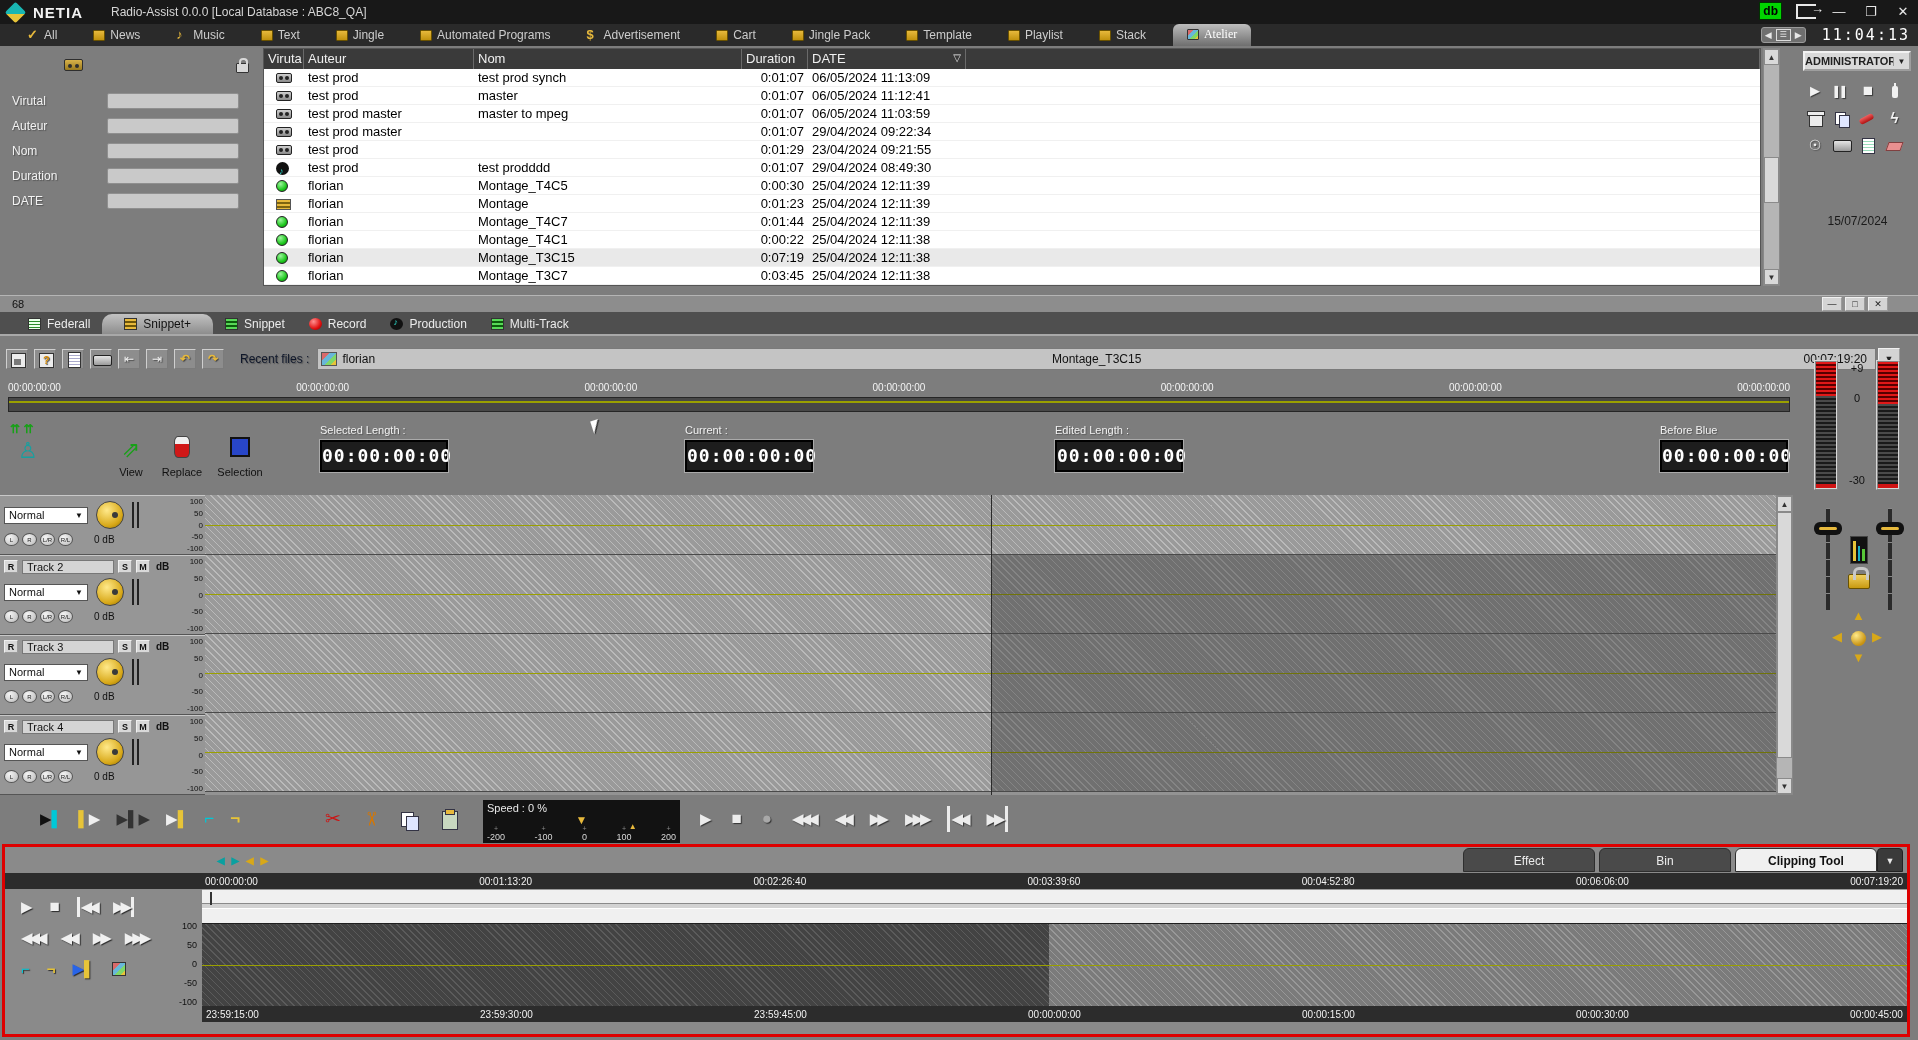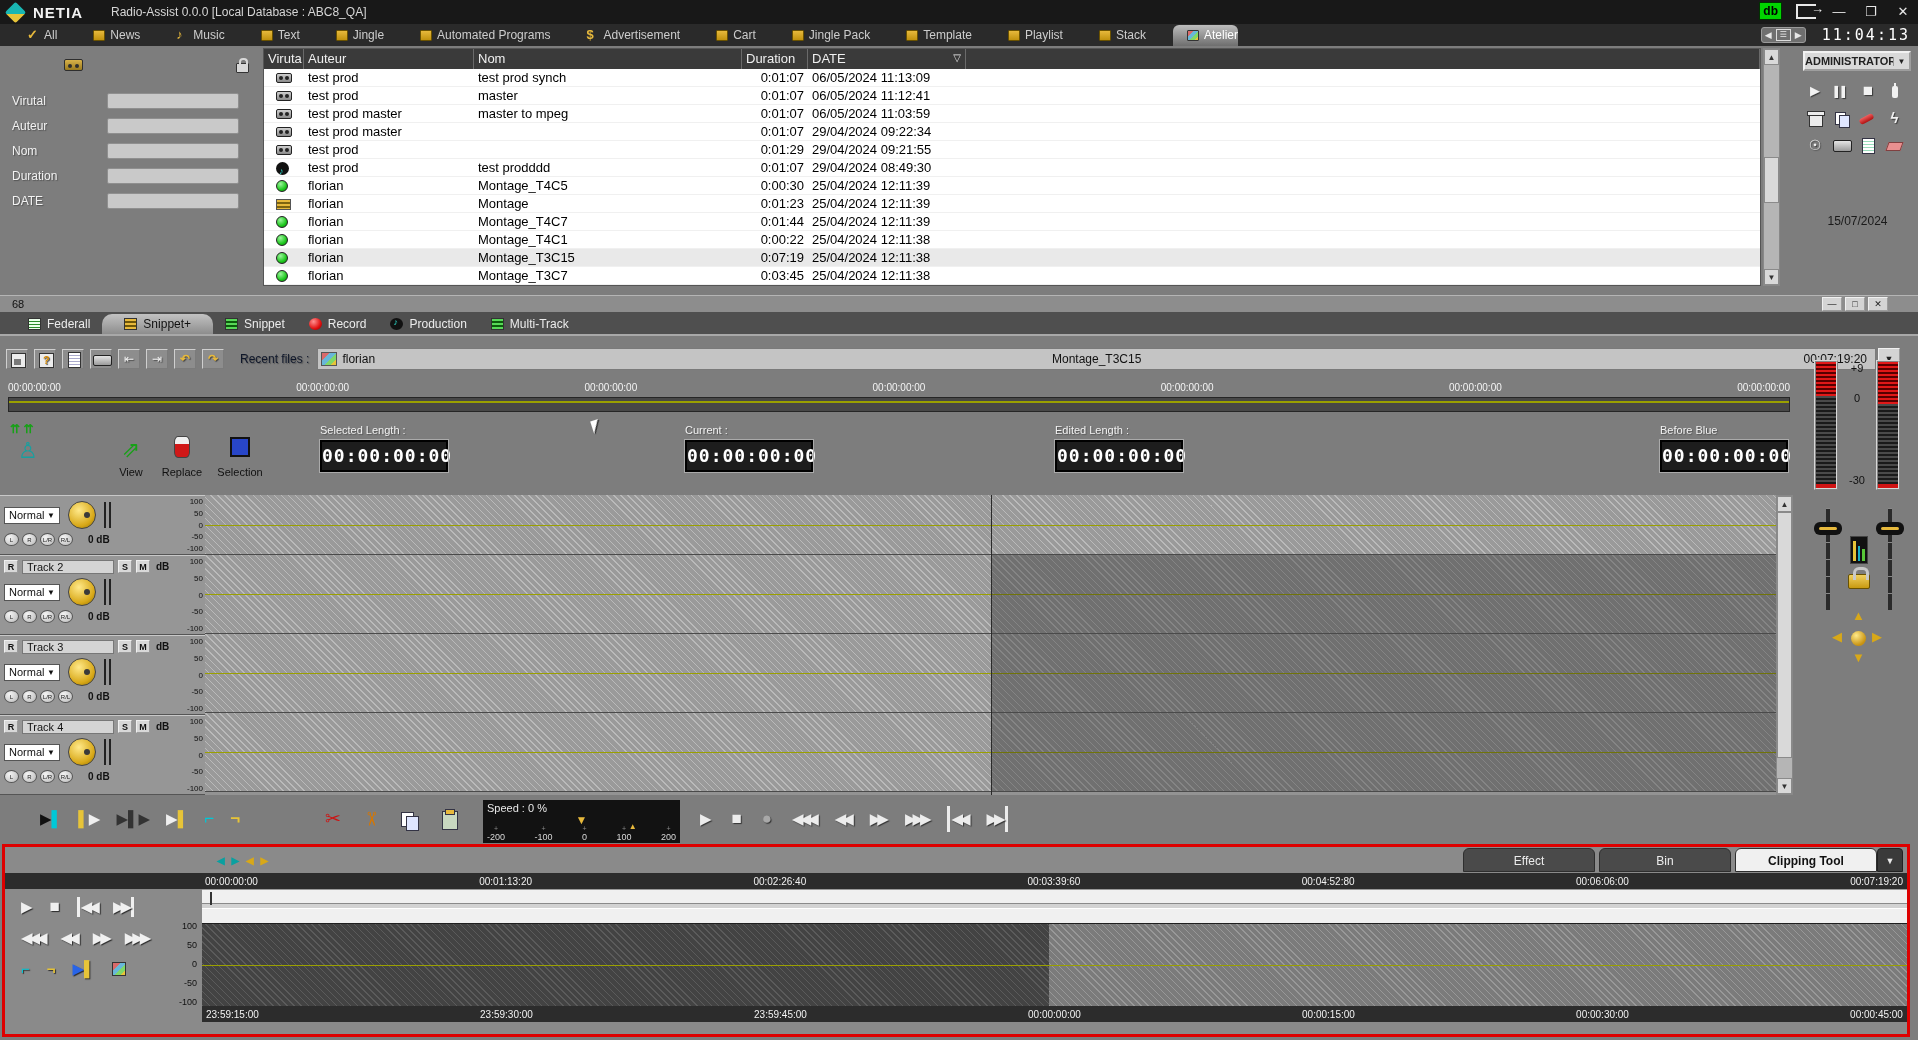--- a/index.html
+++ b/index.html
@@ -19,21 +19,21 @@
     border:1px solid #003300; line-height:16px; }
   .exit-icon { width:20px; height:15px; border:2px solid #e8e8e8; border-right:none; position:relative; }
   .exit-icon::after { content:"\2192"; position:absolute; right:-8px; top:-5px; font-size:13px; color:#e8e8e8; }
   .winbtn { color:#e8e8e8; font-size:13px; width:18px; text-align:center; cursor:default; }
 
   
   #maintabs { position:absolute; left:0; top:24px; width:1918px; height:22px; background:#2a2a2a;
     display:flex; align-items:flex-end; color:#cdcdcd; font-size:12px; }
   .mtab { display:flex; align-items:center; gap:5px; padding:3px 9px 4px 9px; margin-left:18px; white-space:nowrap; }
   .mtab.active { background:linear-gradient(#bdbdbd,#6e6e6e); border-radius:6px 6px 0 0; color:#fff;
-    padding-left:14px; padding-right:0; }
+    padding-left:14px; padding-right:14px;font-family:Liberation Serif, serif; }
   .tabicon { width:12px; height:11px; display:inline-block;
     background:linear-gradient(#e7b93c,#c1920e); border:1px solid #6b5200; border-radius:1px; position:relative; }
   .tabicon.ic-check { background:none; border:none; }
   .tabicon.ic-check::before { content:"\2713"; color:#e7b93c; font-weight:bold; font-size:13px; position:absolute; top:-3px; }
   .tabicon.ic-music-note { background:none; border:none; }
   .tabicon.ic-music-note::before { content:"\266A"; color:#e7b93c; font-size:13px; position:absolute; top:-3px; }
   .tabicon.ic-dollar { background:none; border:none; }
   .tabicon.ic-dollar::before { content:"$"; color:#e7b93c; font-weight:bold; font-size:13px; position:absolute; top:-3px; }
   .tabicon.ic-atelier { background:linear-gradient(135deg,#d86a6a 0 30%,#68b7d8 30% 55%,#7fd868 55% 80%,#e7c438 80%); border-color:#333; }
   .mt-right { position:absolute; right:8px; top:0; display:flex; align-items:center; gap:16px; }
@@ -185,29 +185,29 @@
   .trackarea { position:absolute; left:0; top:159px; width:1918px; height:300px; }
   .strips { position:absolute; left:0; top:0; width:205px; height:300px; }
   .strip { position:relative; height:80px; background:#969696; border-top:1px solid #c8c8c8; border-bottom:1px solid #555; padding:2px 4px; }
   .strip.partial { height:60px; }
   .strip-head { display:flex; align-items:center; gap:4px; height:17px; }
   .sq { min-width:14px; height:13px; background:#d8d8d8; border:1px outset #f0f0f0; font-size:9px; font-weight:bold;
     text-align:center; line-height:12px; color:#111; padding:0 1px; }
   .tname { width:92px; height:14px; background:#d4d4d4; border:1px solid #777; font-size:11px; padding:0 4px; line-height:13px; color:#111; }
   .dbl { font-size:10px; font-weight:bold; color:#111; margin-left:2px; }
   .strip-mid { display:flex; align-items:center; gap:8px; height:30px; margin-top:2px; }
-  .modesel { width:56px; height:17px; background:#fff; border:1px solid #555; font-size:11px; color:#111;
+  .modesel { width:84px; height:17px; background:#fff; border:1px solid #555; font-size:11px; color:#111;
     display:flex; align-items:center; justify-content:space-between; padding:0 4px; }
   .modesel .ma { font-size:8px; }
   .knob { width:28px; height:28px; border-radius:50%; background:radial-gradient(circle at 38% 32%, #ffe98a, #d8a818 65%, #8a6a00); border:1px solid #444; position:relative; }
   .knob::after { content:""; position:absolute; right:5px; top:10px; width:6px; height:6px; border-radius:50%; background:#3a3a3a; }
   .chmeter { width:7px; height:26px; border-left:2px solid #222; border-right:2px solid #222; }
   .strip-bot { display:flex; align-items:center; gap:3px; height:18px; }
   .rbtn { width:15px; height:13px; border-radius:50%; background:radial-gradient(circle at 35% 30%, #f4f4f4, #b8b8b8); border:1px solid #555; font-size:6px; text-align:center; line-height:12px; color:#222; }
-  .gain { font-size:10px; color:#111; margin-left:12px;font-weight:bold; }
+  .gain { font-size:10px; color:#111; margin-left:18px; }
   .scalecol { position:absolute; right:2px; top:0; bottom:0; width:24px; display:flex; flex-direction:column;
     justify-content:space-between; align-items:flex-end; font-size:8px; color:#111; padding:1px 0; }
   .lanes { position:absolute; left:205px; top:0; width:1571px; height:300px; background:#939393; }
   .lane { position:relative; border-bottom:1px solid #4a4a4a; background-color:#9a9a9a;
     background-image:repeating-linear-gradient(45deg, rgba(255,255,255,.32) 0 1px, rgba(0,0,0,0) 1px 5px); }
   .lane .midline { position:absolute; left:0; right:0; top:50%; height:1px; background:#9aa000; }
   .lane:not(.l1)::after { content:""; position:absolute; left:50%; right:0; top:0; bottom:0; background:rgba(28,28,28,.33); }
   .l1 { height:60px; } .l2,.l3,.l4 { height:79px; }
   .lanes .playhead { position:absolute; left:50%; top:0; bottom:0; width:1px; background:#2a2a2a; z-index:3; }
   .vscroll { position:absolute; left:1776px; top:0; width:17px; height:300px; background:#b5b5b5; border:1px solid #888; }
@@ -500,21 +500,21 @@
             <div class="tc2"></div>
             <div class="tc3">0:01:07</div>
             <div class="tc4">29/04/2024 09:22:34</div>
           </div>
 
           <div class="trow">
             <div class="tc0"><span class="rowic ic-cassette"></span></div>
             <div class="tc1">test prod</div>
             <div class="tc2"></div>
             <div class="tc3">0:01:29</div>
-            <div class="tc4">29/04/2024 09:21:55</div>
+            <div class="tc4">23/04/2024 09:21:55</div>
           </div>
 
           <div class="trow">
             <div class="tc0"><span class="rowic ic-note"></span></div>
             <div class="tc1">test prod</div>
             <div class="tc2">test prodddd</div>
             <div class="tc3">0:01:07</div>
             <div class="tc4">29/04/2024 08:49:30</div>
           </div>
 

